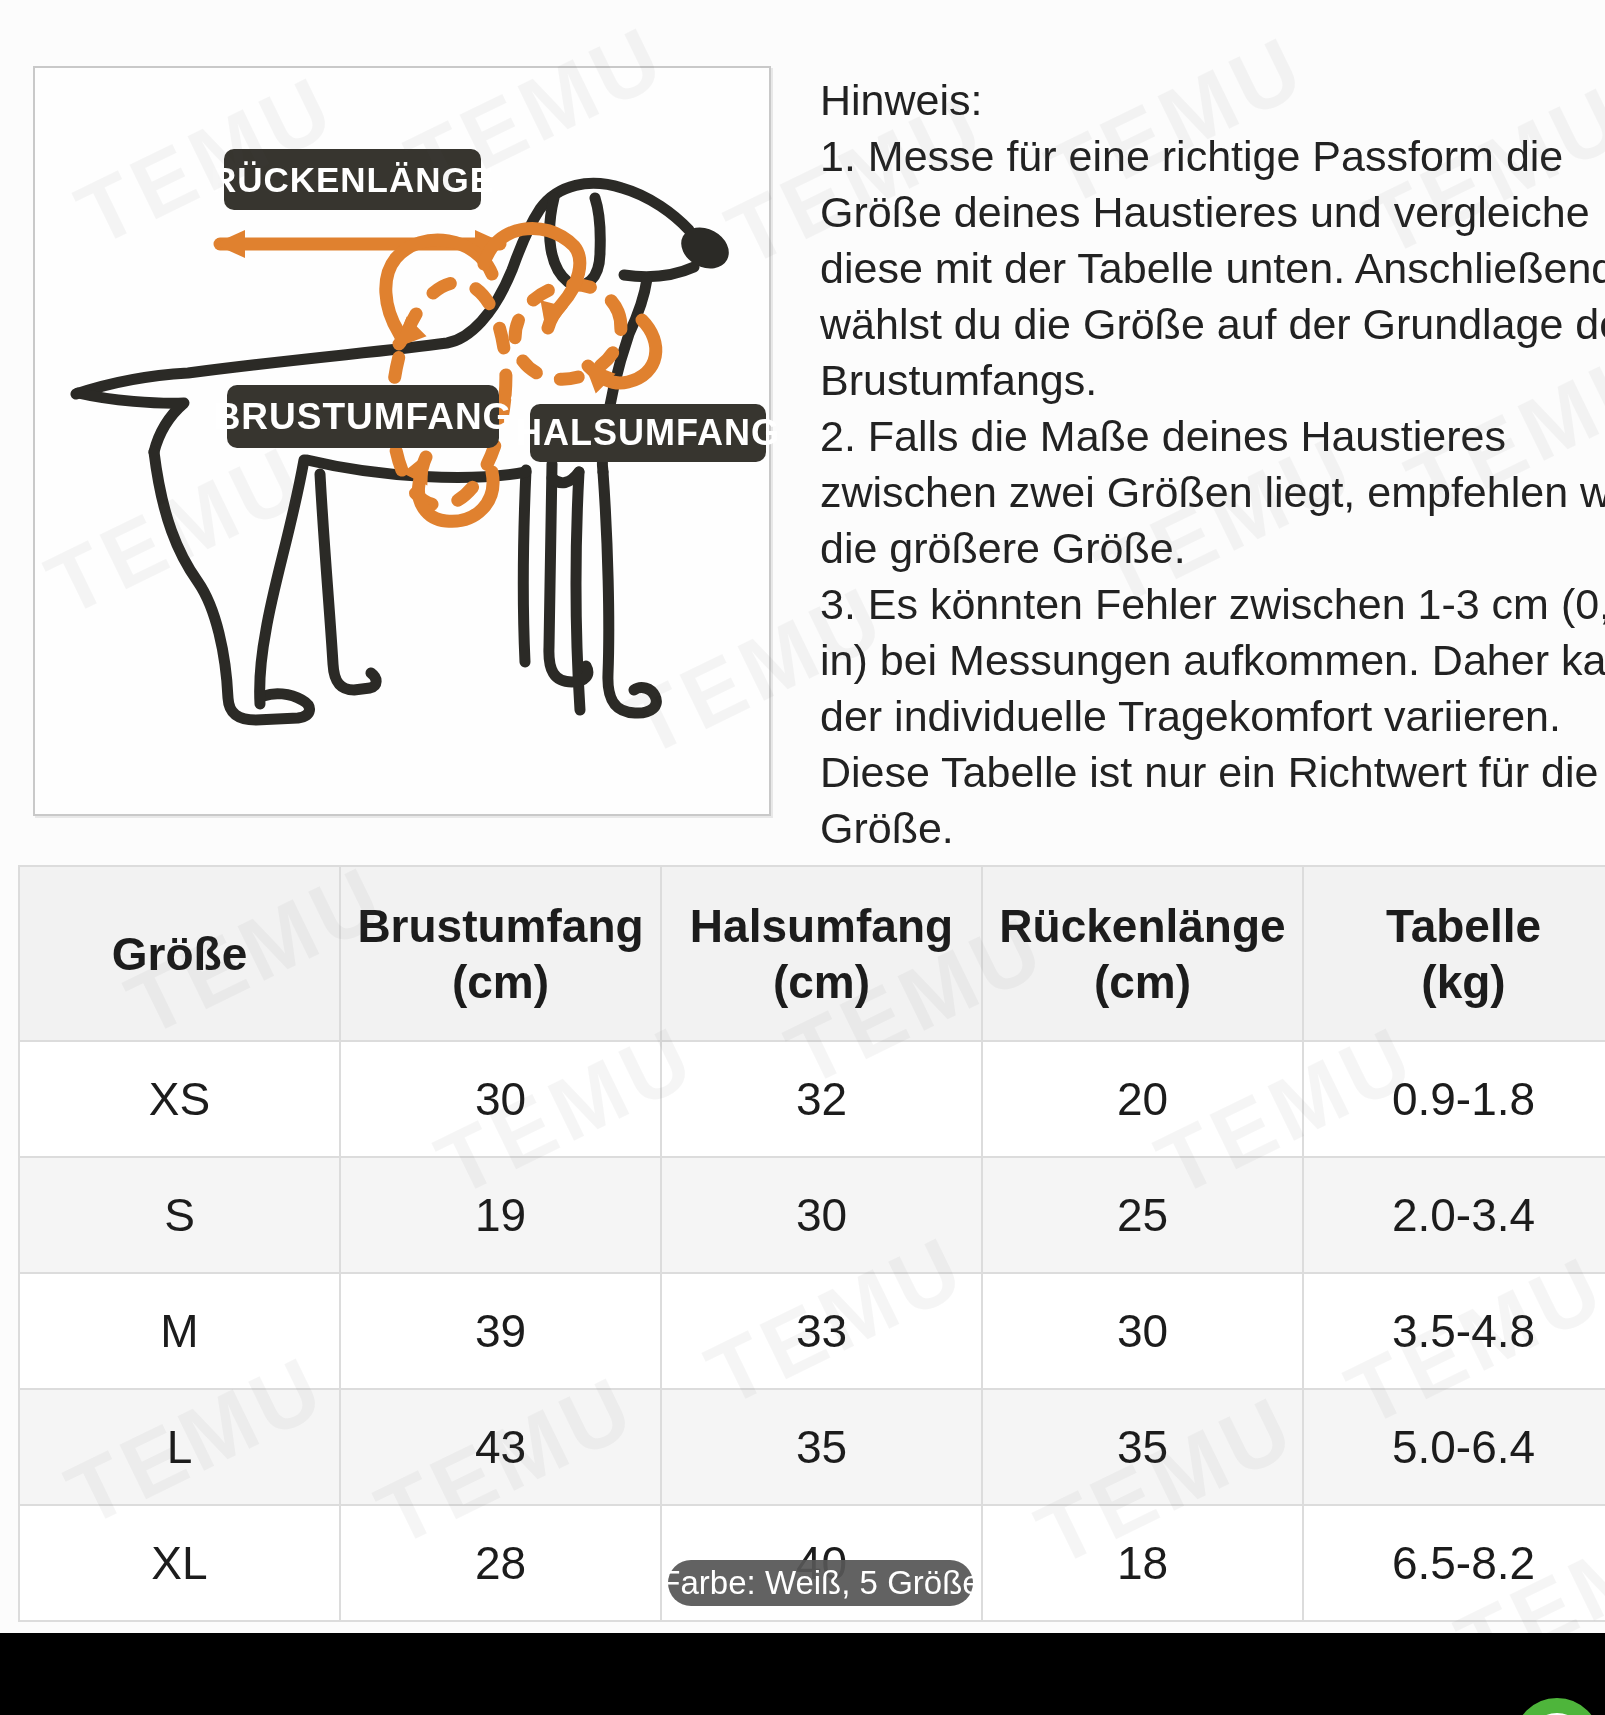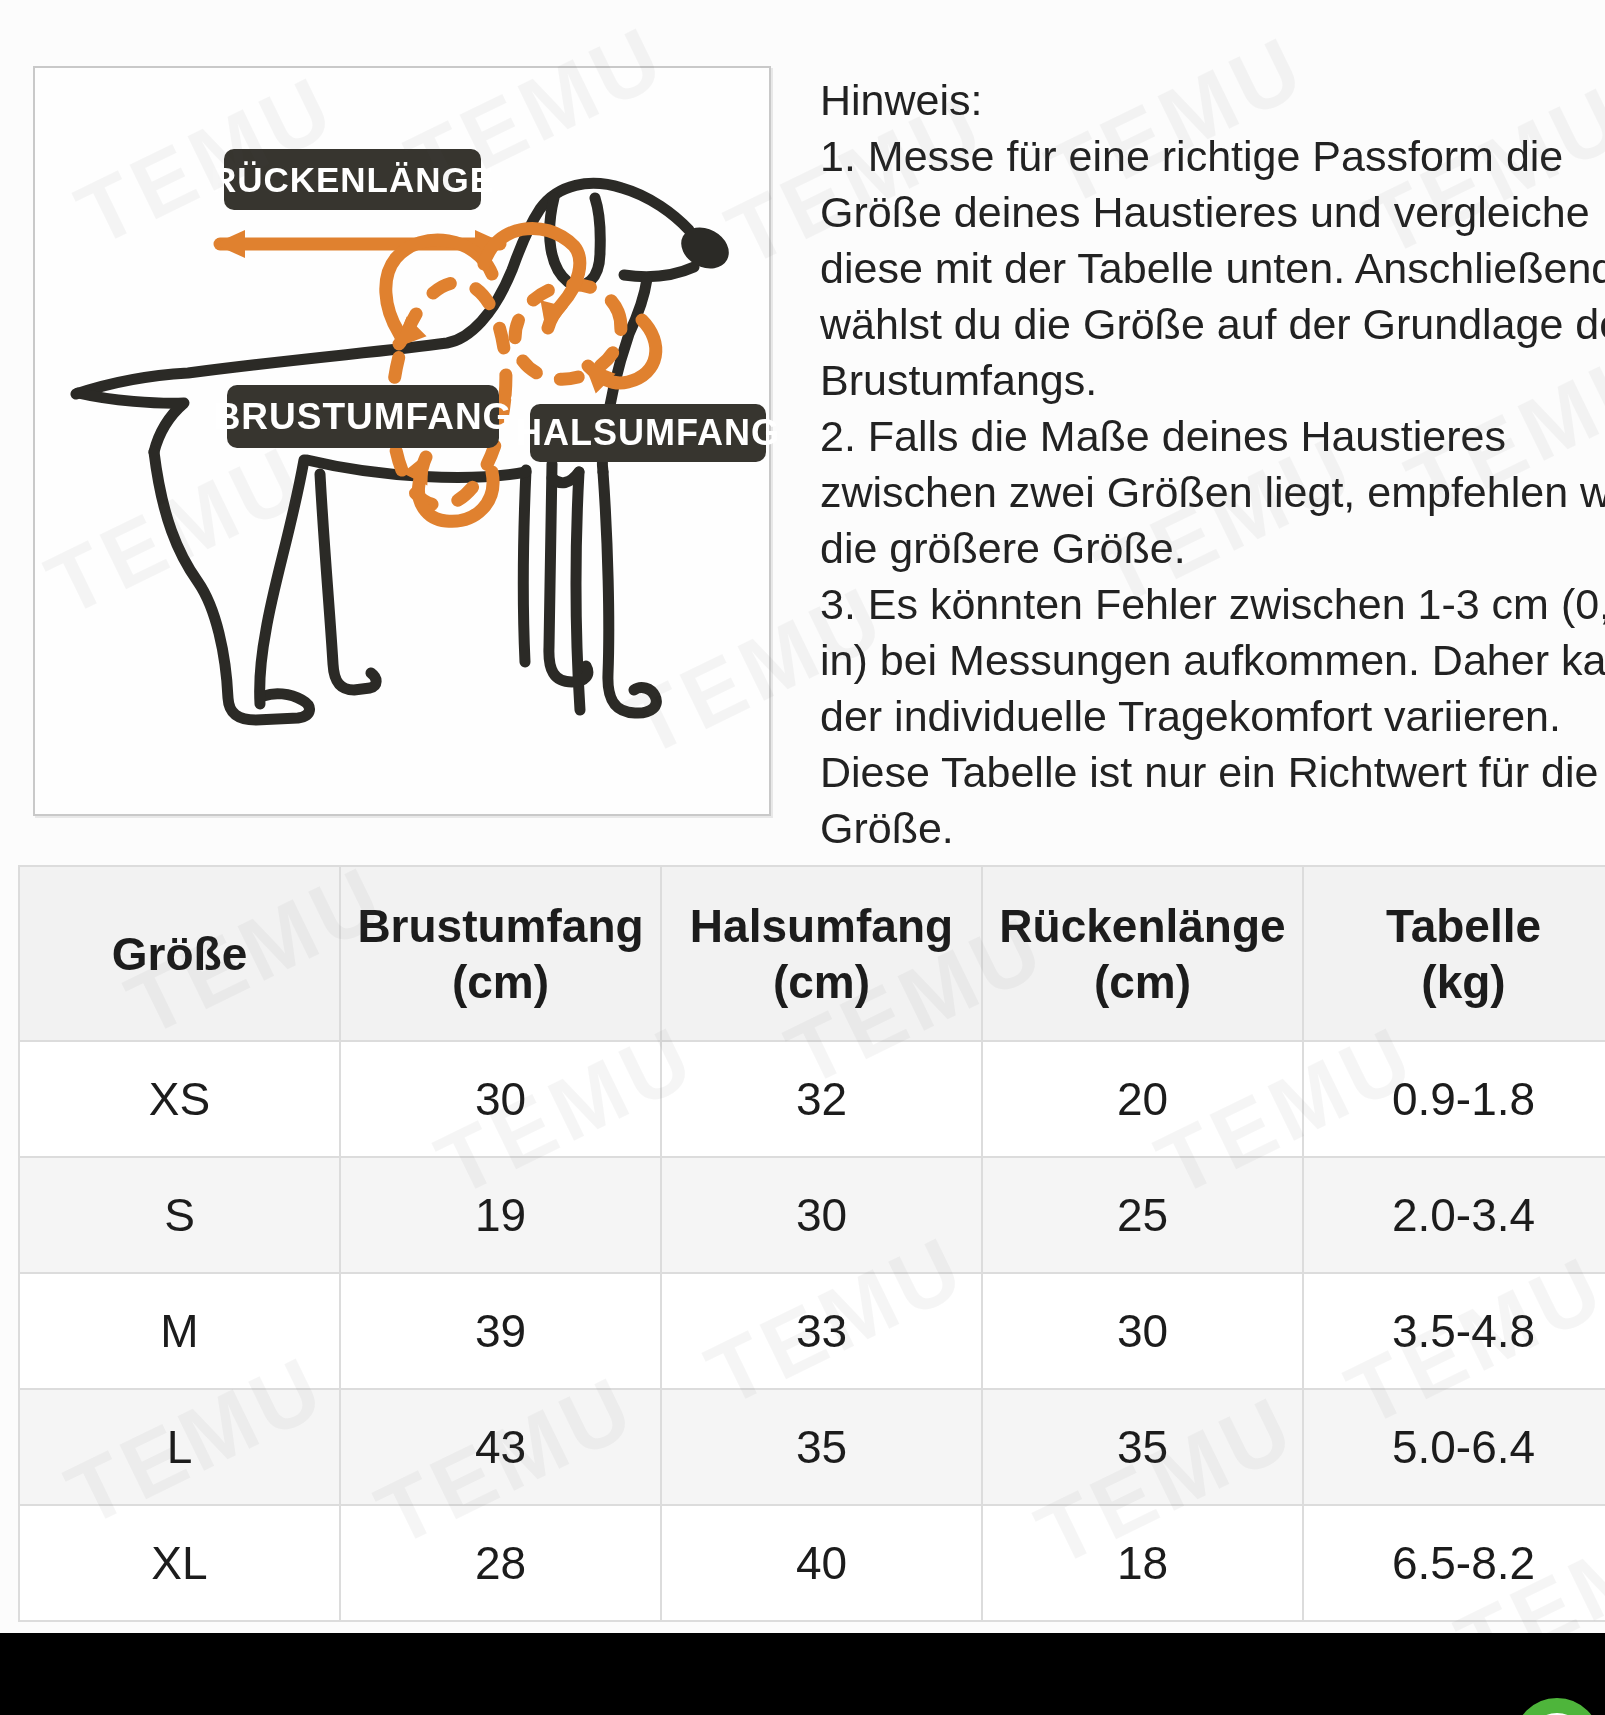--- a/index.html
+++ b/index.html
@@ -201,20 +201,21 @@
           <td>XL</td>
           <td>28</td>
           <td>40</td>
           <td>18</td>
           <td>6.5-8.2</td>
         </tr>
       </tbody>
     </table>
   </div>
 
+  <div class="badge">Farbe: Weiß, 5 Größe</div>
 
   <div class="bottom-bar"></div>
   <div class="chat-ring"></div>
 
   <span class="wm" style="left:70px;top:110px">TEMU</span>
   <span class="wm" style="left:400px;top:60px">TEMU</span>
   <span class="wm" style="left:720px;top:130px">TEMU</span>
   <span class="wm" style="left:1040px;top:70px">TEMU</span>
   <span class="wm" style="left:1360px;top:120px">TEMU</span>
   <span class="wm" style="left:40px;top:480px">TEMU</span>

